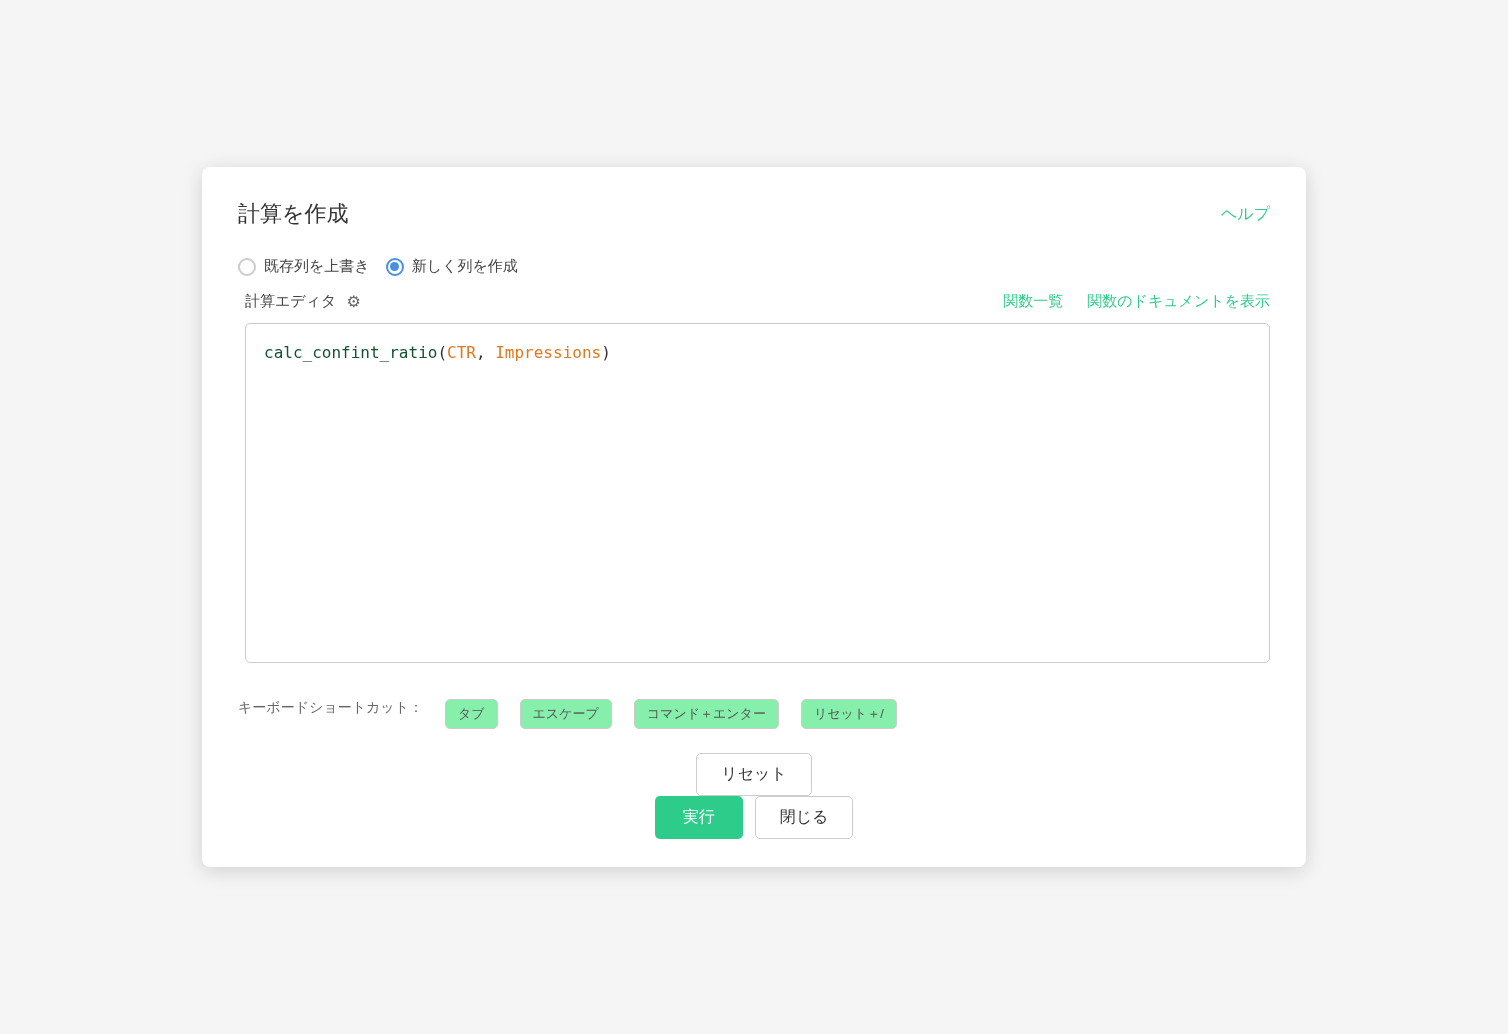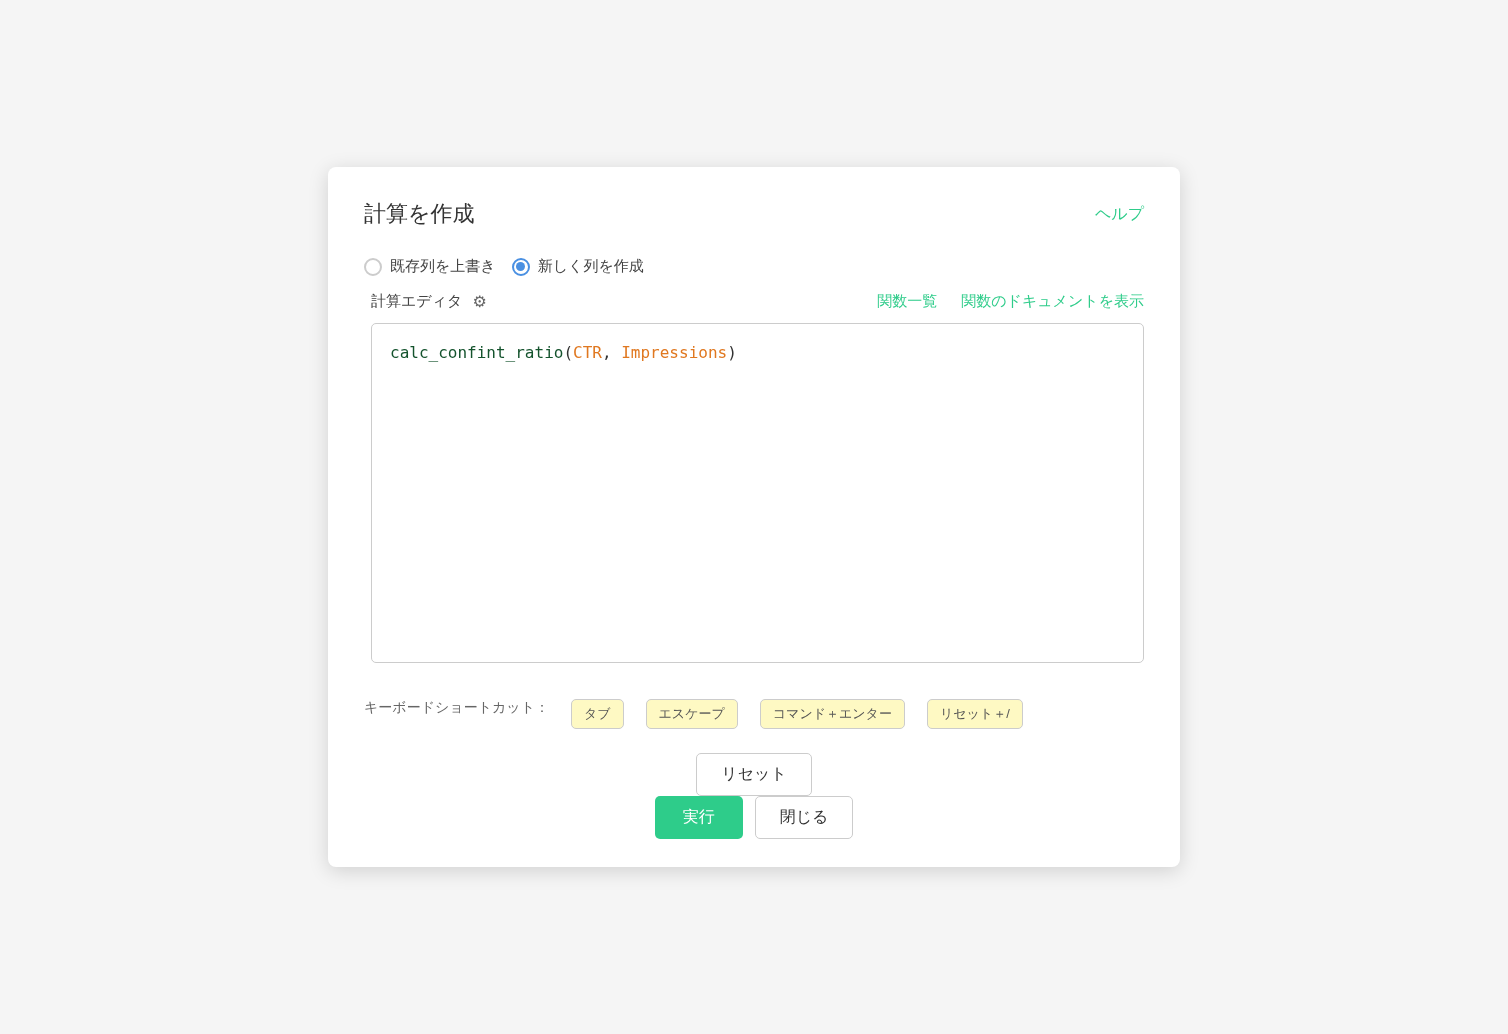--- a/index.html
+++ b/index.html
@@ -14,21 +14,21 @@
       display: flex;
       align-items: center;
       justify-content: center;
       min-height: 100vh;
     }
 
     .dialog {
       background: #ffffff;
       border-radius: 8px;
       padding: 32px 36px 28px 36px;
-      width: 852px;
+      width: 1104px;
       min-height: 700px;
       box-shadow: 0 4px 20px rgba(0,0,0,0.15);
       position: relative;
       display: flex;
       flex-direction: column;
       gap: 0;
     }
 
     .dialog-header {
       display: flex;
@@ -238,21 +238,21 @@
       font-size: 14px;
       color: #666;
     }
 
     .shortcut-badge {
       border: 1px solid #cccccc;
       border-radius: 5px;
       padding: 5px 12px;
       font-size: 13px;
       color: #555;
-      background: #fef9c3;
+      background: #86efac;
     }
 
     .dialog-footer {
       display: flex;
       justify-content: space-between;
       align-items: center;
       margin-top: 24px;
       flex-direction: column;
     }
 

